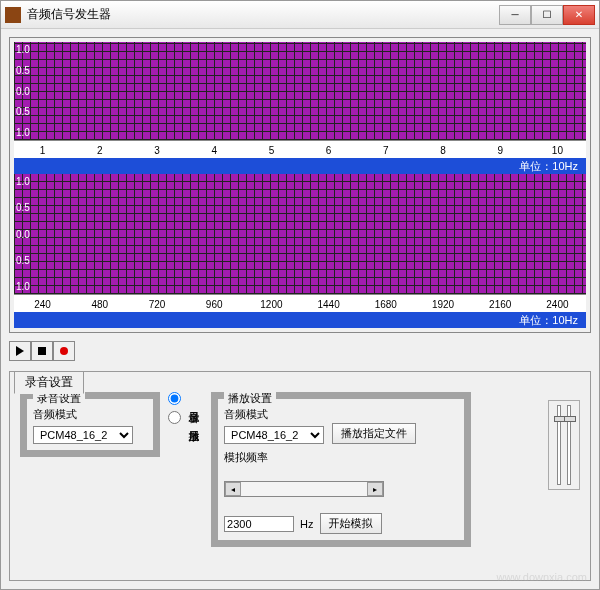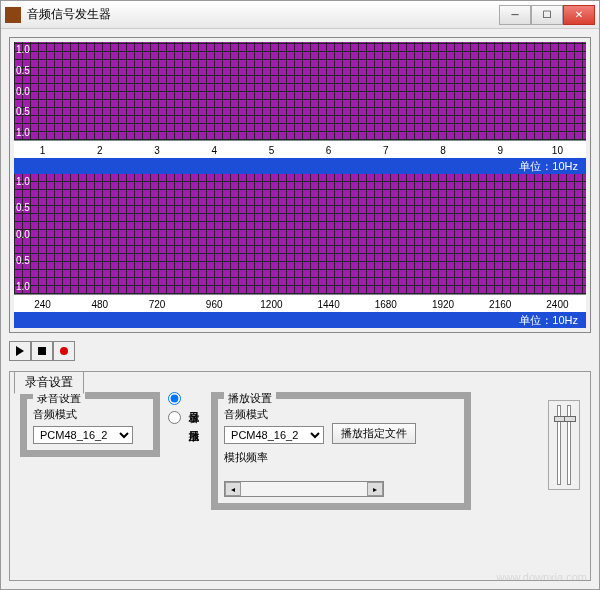--- a/index.html
+++ b/index.html
@@ -162,20 +162,25 @@
             </div>
             <button class="btn">播放指定文件</button>
           </div>
           <div class="field-row" style="gap:16px">
             <span>模拟频率</span>
             <div class="scrollbar-h">
               <div class="sb-btn">◂</div>
               <div class="sb-track"></div>
               <div class="sb-btn">▸</div>
             </div>
+            <div style="display:flex;gap:6px;align-items:center">
+              <input type="text" style="width: 70px;" value="2300">
+              <span>Hz</span>
+              <button class="btn">开始模拟</button>
+            </div>
           </div>
         </div>
 
         <div class="vol-area">
           <span class="vert-label">音量控制</span>
           <div class="slider-box">
             <div class="vslit">
                 <div class="vthumb"></div>
               </div>
             <div class="vslit">

